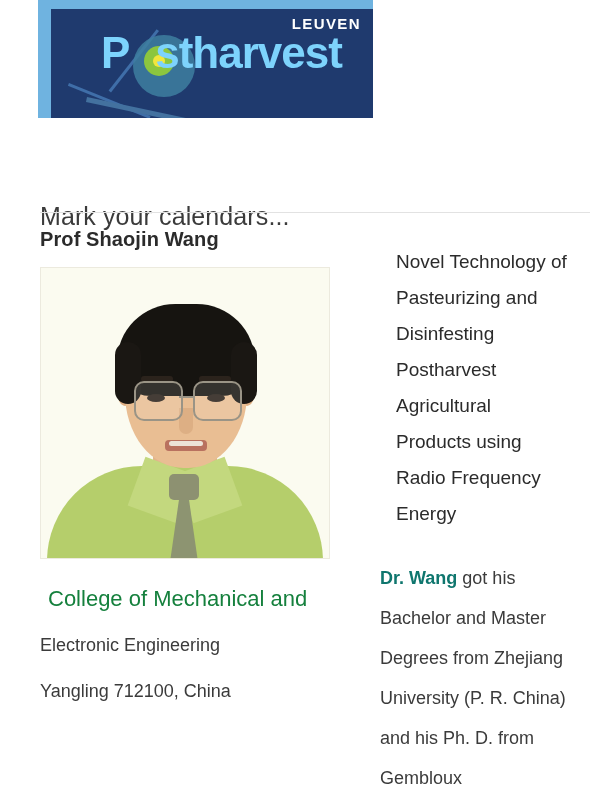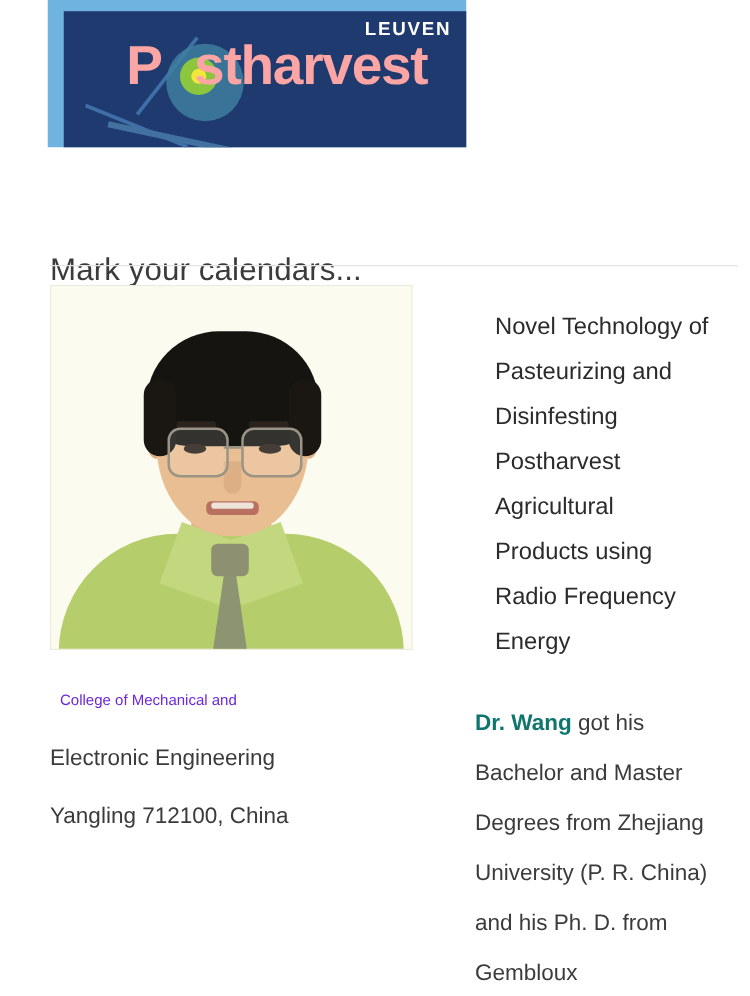--- a/index.html
+++ b/index.html
@@ -74,21 +74,21 @@
     right: 12px; top: 6px;
     color: #ffffff;
     font-weight: bold;
     font-size: 15px;
     letter-spacing: 1.4px;
     font-family: "Liberation Sans", sans-serif;
   }
   .logo-postharvest {
     position: absolute;
     left: 50px; top: 22px;
-    color: #fca5a5;
+    color: #7dd3fc;
     font-weight: bold;
     font-size: 44px;
     letter-spacing: -1px;
     line-height: 44px;
     font-family: "Liberation Sans", sans-serif;
     white-space: nowrap;
   }
   .logo-postharvest .hidden-o { opacity: 0; }
   .logo-lectures {
     position: absolute;
@@ -188,22 +188,22 @@
     border:2px solid #9A9486; border-radius:10px; background:rgba(255,255,255,.13);
   }
   .p-bridge { position:absolute; left:138px; top:128px; width:14px; height:2px; background:#9A9486; }
   .p-eye-l { position:absolute; left:106px; top:126px; width:18px; height:8px; background:#2A211A; border-radius:50%; }
   .p-eye-r { position:absolute; left:166px; top:126px; width:18px; height:8px; background:#2A211A; border-radius:50%; }
   .p-nose  { position:absolute; left:138px; top:140px; width:14px; height:26px; background:#DDAF84; border-radius:0 0 8px 8px; }
   .p-mouth { position:absolute; left:124px; top:172px; width:42px; height:11px; background:#B9715F; border-radius:4px; }
   .p-teeth { position:absolute; left:128px; top:173px; width:34px; height:5px; background:#EDE3D8; border-radius:3px; }
 
   .affil-line-1 {
-    font-size: 12px;
-    color: #6d28d9;
+    font-size: 22px;
+    color: #15803d;
     margin-top: 20px;
     margin-left: 8px;
     line-height: 40px;
   }
   .affil-rest {
     font-size: 18px;
     color: #3b3b3b;
     line-height: 40px;
     margin-top: 6px;
   }
@@ -253,20 +253,21 @@
     <div class="logo-postharvest"><span>P</span><span class="hidden-o">o</span><span>stharvest</span></div>
 
   </div>
 </div>
 
 <div class="page-heading">Mark your calendars...</div>
 <div class="divider"></div>
 
 <div class="col-left">
 
+  <div class="speaker-name">Prof Shaojin Wang</div>
 
   <div class="portrait">
     <div class="p-bg"></div>
     <div class="p-neck"></div>
     <div class="p-shoulders"></div>
     <div class="p-collar-l"></div>
     <div class="p-collar-r"></div>
     <div class="p-tie"></div>
     <div class="p-tieknot"></div>
     <div class="p-ear-l"></div>

